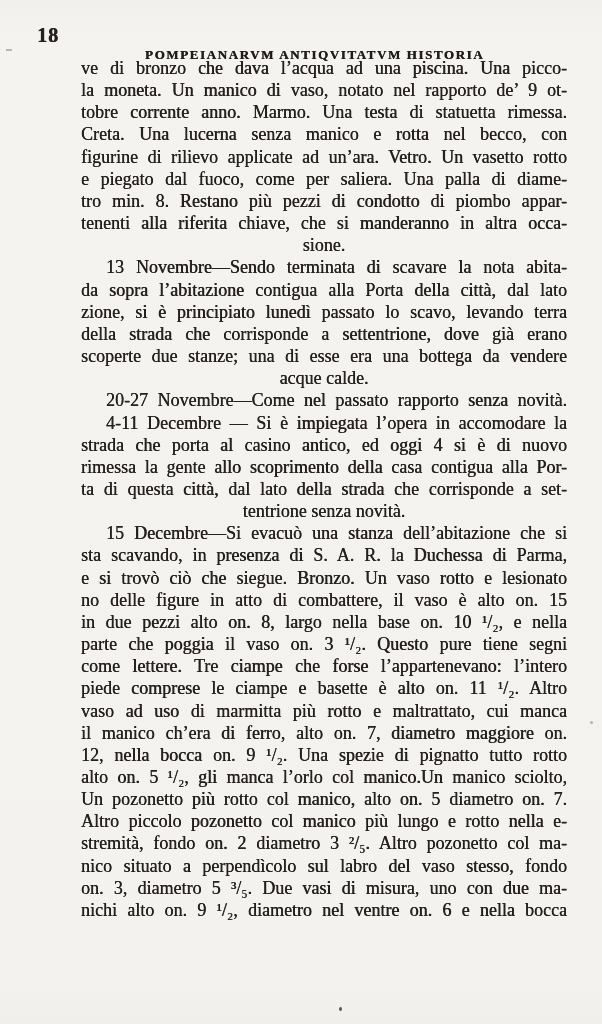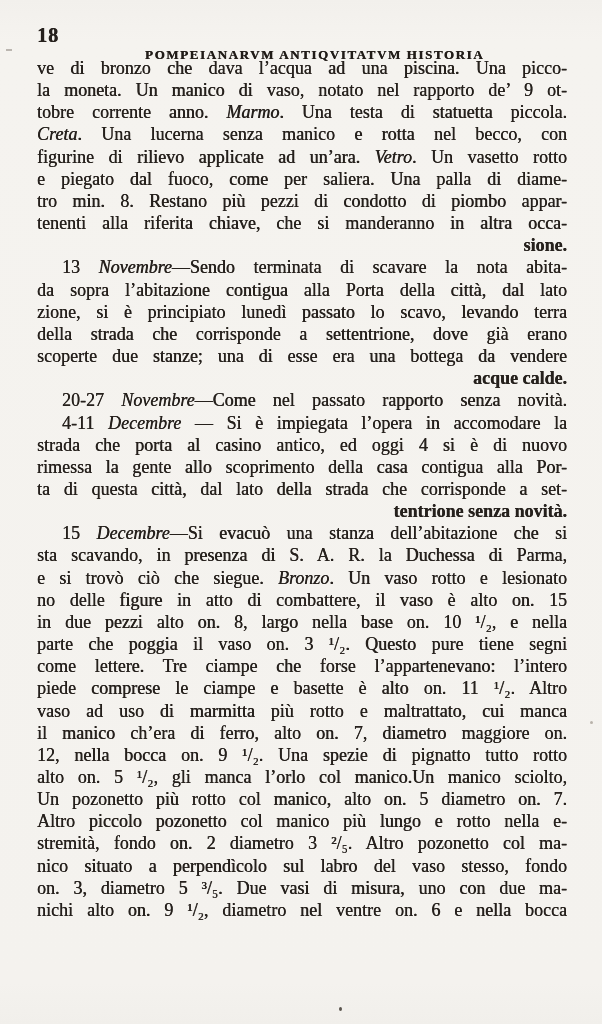--- a/index.html
+++ b/index.html
@@ -25,25 +25,25 @@
     font-size:13px;font-weight:bold;letter-spacing:1.6px;white-space:nowrap;
     text-shadow:0.4px 0 0 currentColor;
     color:#211c18;
   }
   .text-block{
     position:absolute;top:57px;left:37px;width:530px;
     font-size:18px;line-height:22.15px;
     text-shadow:0.35px 0 0 currentColor;
   }
   .para{margin:0;}
-  .line{white-space:normal;}
+  .line{white-space:normal;margin-left:44px;}
   .jl{text-align:justify;text-align-last:justify;}
-  .ll{text-align:right;font-weight:bold;}
+  .ll{text-align:center;}
   .ind{text-indent:25px;}
-  .it{font-style:italic;}
+  .it{}
   .artifact-dot{
     position:absolute;width:3px;height:4px;border-radius:50%;
     background:#5a544e;
   }
   .artifact-dot.d1{left:339px;top:1007px;}
   .artifact-dot.d2{left:590px;top:721px;width:3px;height:3px;background:#b9b3ab;}
   .artifact-dash{
     position:absolute;left:6px;top:49px;width:6px;height:2px;background:#8a847c;opacity:.55;
   }
 </style>
@@ -53,21 +53,21 @@
 <div class="page">
   <div class="page-head">
     <span class="page-num">18</span>
     <span class="head-title">POMPEIANARVM ANTIQVITATVM HISTORIA</span>
   </div>
 
   <div class="text-block" id="text-block">
       <div class="para">
         <div class="line jl"><span class="">ve di bronzo che dava l’acqua ad una piscina. Una picco-</span></div>
         <div class="line jl"><span class="">la moneta. Un manico di vaso, notato nel rapporto de’ 9 ot-</span></div>
-        <div class="line jl"><span class="">tobre corrente anno. </span><span class="it">Marmo</span><span class="">. Una testa di statuetta piccola.</span></div>
+        <div class="line jl"><span class="">tobre corrente anno. </span><span class="it">Marmo</span><span class="">. Una testa di statuetta rimessa.</span></div>
         <div class="line jl"><span class="it">Creta</span><span class="">. Una lucerna senza manico e rotta nel becco, con</span></div>
         <div class="line jl"><span class="">figurine di rilievo applicate ad un’ara. </span><span class="it">Vetro</span><span class="">. Un vasetto rotto</span></div>
         <div class="line jl"><span class="">e piegato dal fuoco, come per saliera. Una palla di diame-</span></div>
         <div class="line jl"><span class="">tro min. 8. Restano più pezzi di condotto di piombo appar-</span></div>
         <div class="line jl"><span class="">tenenti alla riferita chiave, che si manderanno in altra occa-</span></div>
         <div class="line ll"><span class="">sione.</span></div>
       </div>
       <div class="para">
         <div class="line jl ind"><span class="">13 </span><span class="it">Novembre</span><span class="">—Sendo terminata di scavare la nota abita-</span></div>
         <div class="line jl"><span class="">da sopra l’abitazione contigua alla Porta della città, dal lato</span></div>

